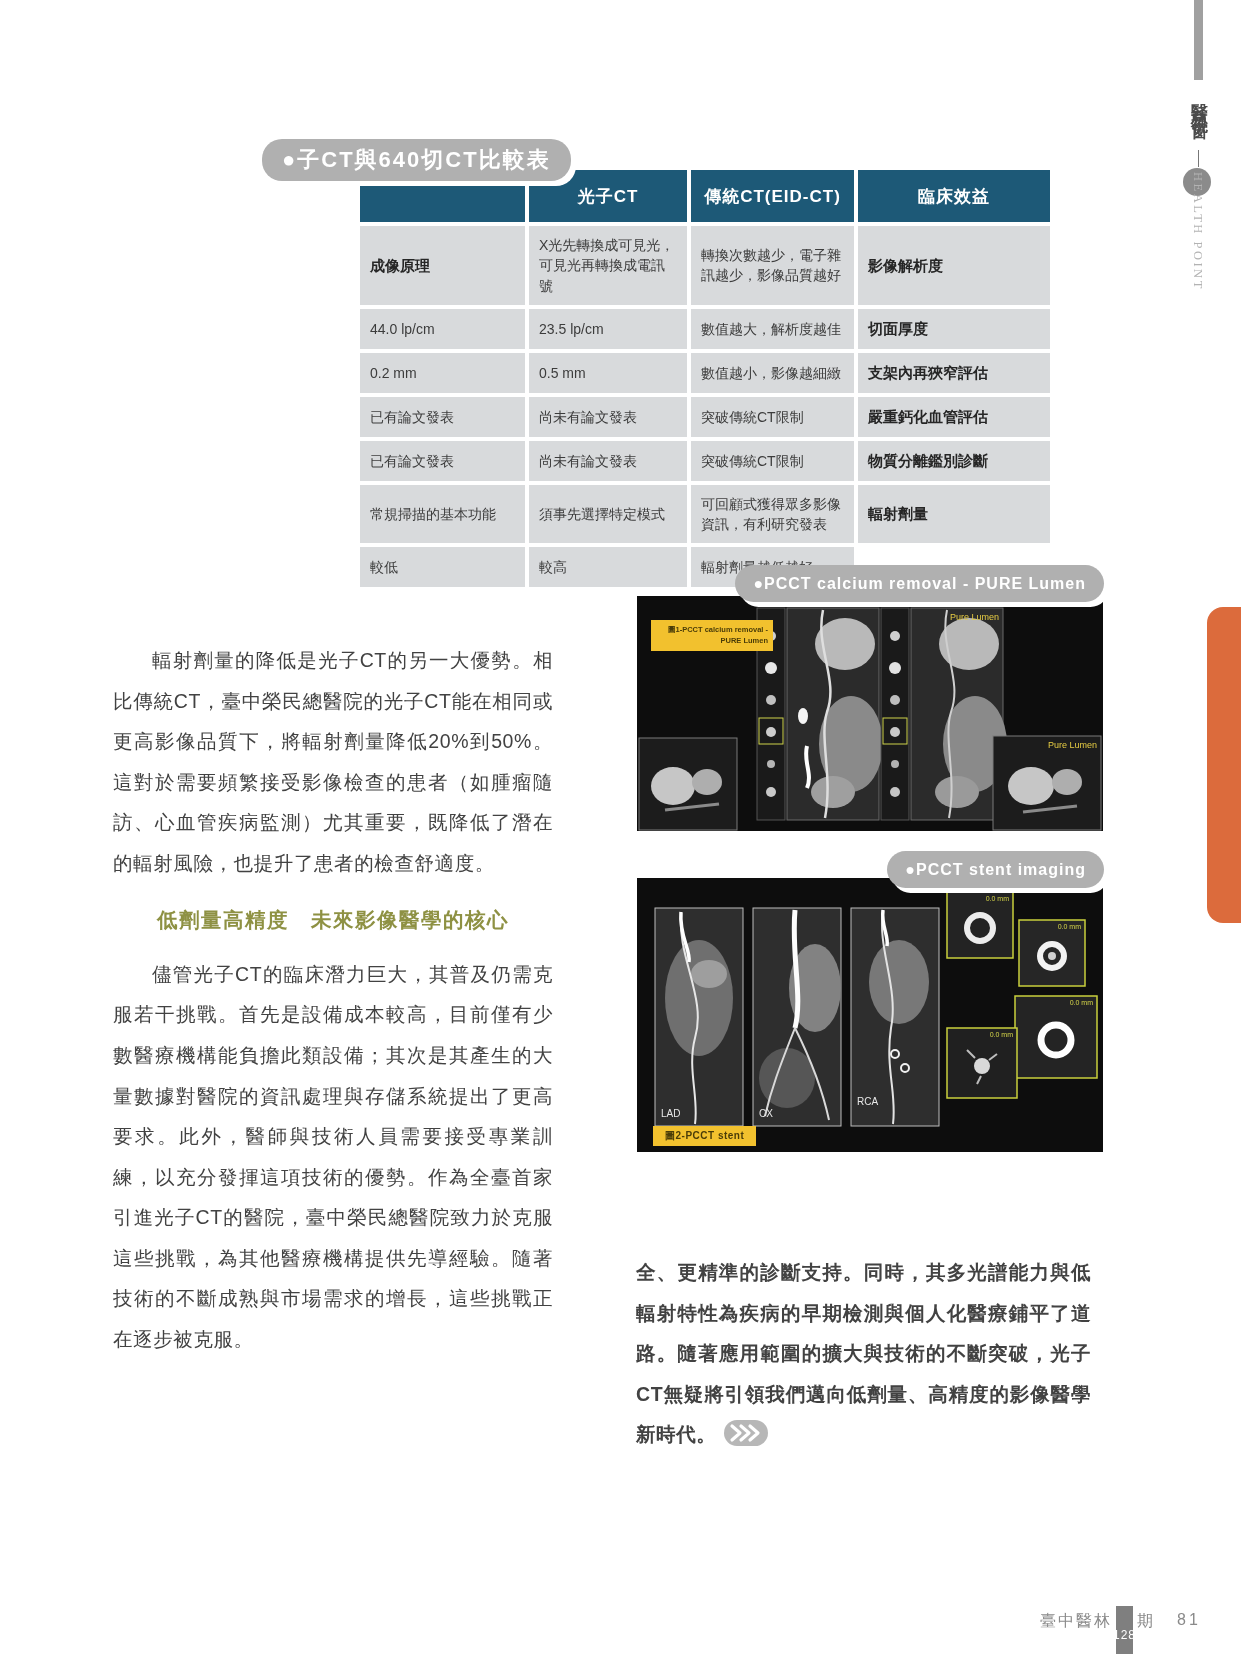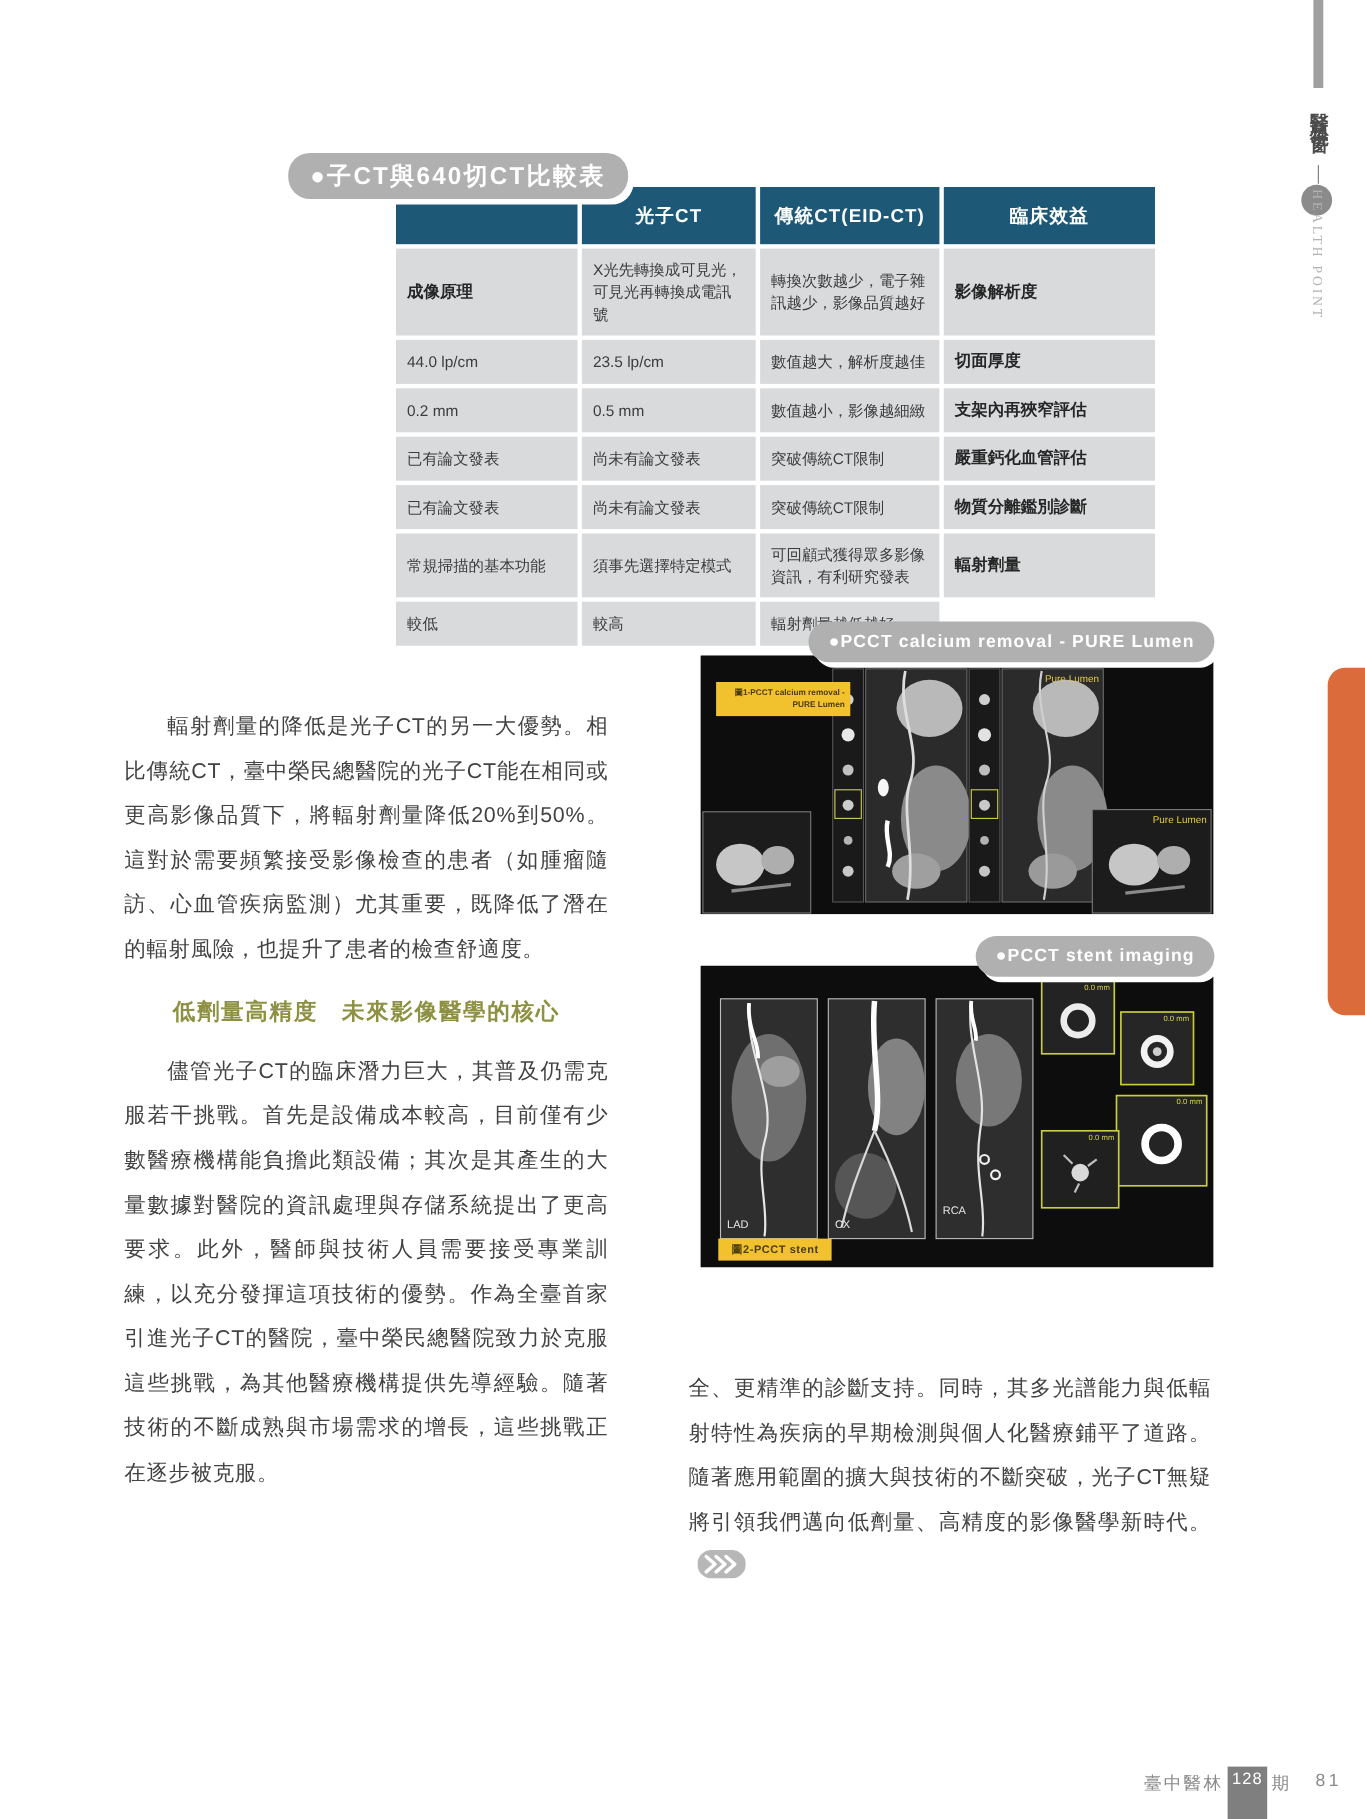--- a/index.html
+++ b/index.html
@@ -23,21 +23,21 @@
   .cell{background:#d8dadc;color:#3c3c3c;font-size:14px;line-height:1.45;
         padding:9px 10px;display:flex;align-items:center;min-height:22px;}
   .rowlabel{font-weight:bold;color:#262626;font-size:15px;}
 
   
   .coltext{position:absolute;font-size:19.5px;line-height:2.08;color:#424242;
            text-align:justify;letter-spacing:0.6px;}
   #col-left{left:113px;top:640px;width:440px;}
   #col-right{left:622px;top:1238px;width:483px;}
   .para{margin:0 0 16px 0;text-indent:2em;}
-  .para-cont{margin:4px;text-indent:0;}
+  .para-cont{margin:14px;text-indent:0;font-weight:bold;}
   #section-heading{color:#8e9143;font-size:20.5px;font-weight:bold;letter-spacing:1.5px;
                    margin:14px 0 12px 0;text-indent:0;text-align:center;}
   .endmark{display:inline-block;vertical-align:-5px;margin-left:8px;}
 
   
   .panel{position:absolute;left:637px;width:466px;background:#0d0d0d;}
   #fig1-panel{top:596px;height:235px;}
   #fig2-panel{top:878px;height:274px;}
   .panel svg{position:absolute;left:0;top:0;}
   .fig-tag{position:absolute;background:#f2c12e;color:#4a3c08;font-weight:bold;z-index:3;text-align:right;}
@@ -59,23 +59,23 @@
              font-size:12.5px;color:#b3b3b3;letter-spacing:2.5px;z-index:2;}
 
   
   #side-tab{position:absolute;left:1207px;top:607px;width:34px;height:316px;
             background:#dc6b3c;border-radius:16px 0 0 16px;}
 
   
   #footer{position:absolute;left:1040px;top:1606px;height:48px;display:flex;align-items:flex-start;
           font-size:16px;color:#8a8a8a;letter-spacing:2px;justify-content:flex-end;}
   #footer .jt{padding-top:5px;}
-  #issue-box{width:36px;height:48px;background:#7f7f7f;color:#ffffff;margin:0 4px;
-             display:flex;justify-content:center;padding-top:3px;box-sizing:border-box;
-             font-size:15px;letter-spacing:1px;}
+  #issue-box{width:17px;height:48px;background:#7f7f7f;color:#ffffff;margin:0 4px;
+             display:flex;justify-content:center;padding-top:22px;box-sizing:border-box;
+             font-size:12px;letter-spacing:1px;}
   #footer .unit{padding-top:5px;}
   #footer .pageno{padding-top:5px;margin-left:22px;letter-spacing:3px;}
 </style>
 </head>
 <body>
 
 <div id="page">
 
   <div class="badge badge-table">●子CT與640切CT比較表</div>
 

